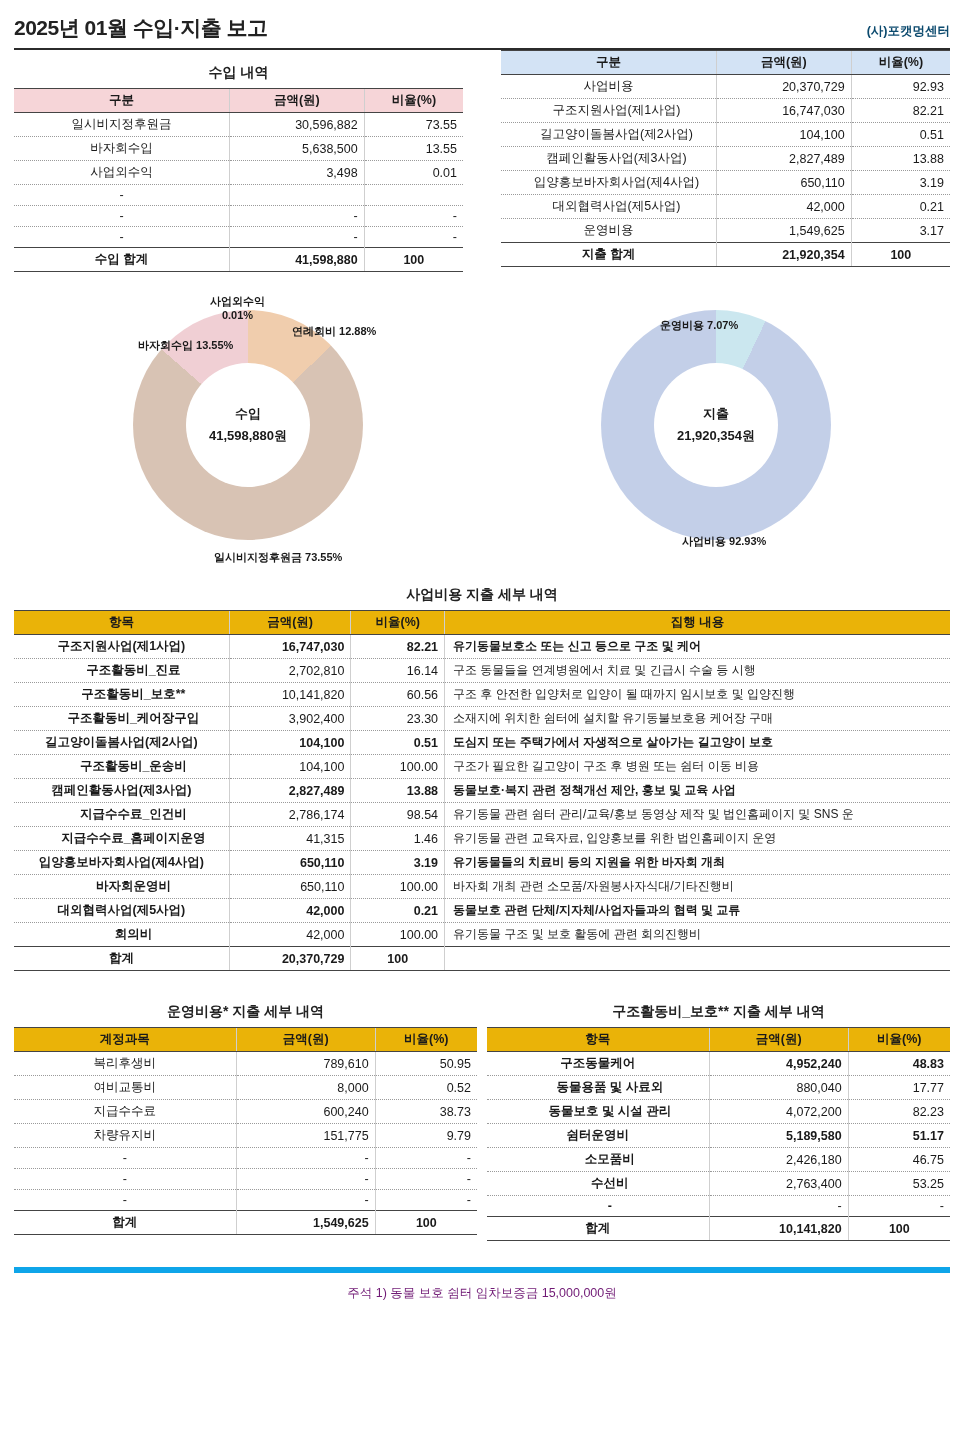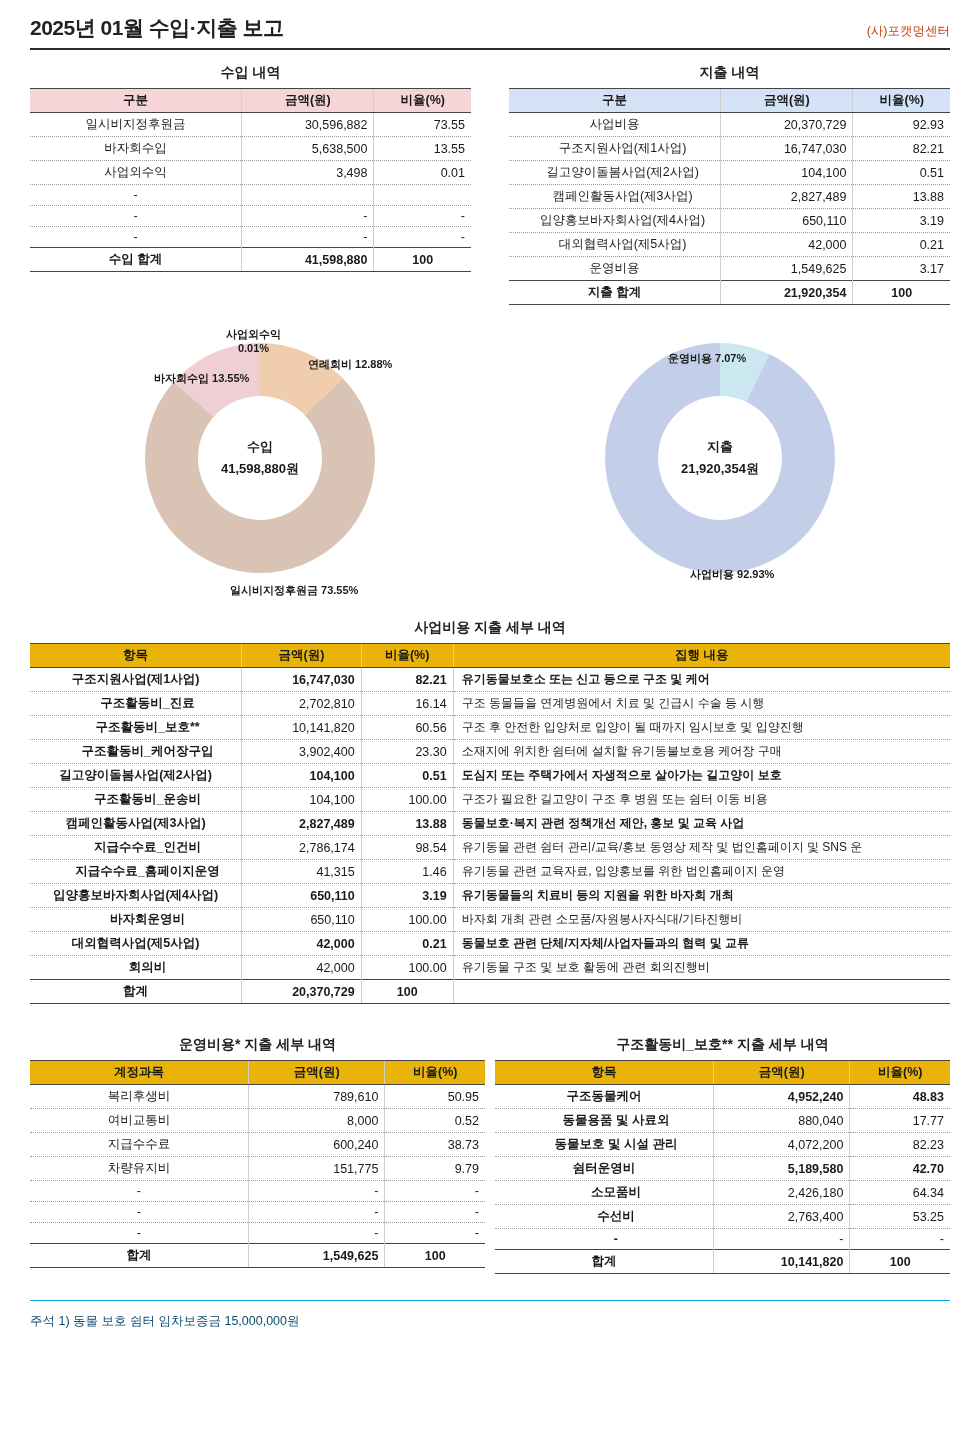--- a/index.html
+++ b/index.html
@@ -6,40 +6,40 @@
   html, body { margin:0; padding:0; }
   body {
     width: 972px;
     height: 1449px;
     background: #ffffff;
     font-family: "Liberation Sans", sans-serif;
     color: #1a1a1a;
     position: relative;
     overflow: hidden;
   }
-  .page { padding: 14px 22px 0 30px; }
+  .page { padding: 14px 22px 0 14px; }
 
   
   .header {
     display: flex;
     align-items: flex-end;
     justify-content: space-between;
     border-bottom: 2px solid #2b2b2b;
     padding-bottom: 6px;
   }
   .doc-title {
     font-size: 21px;
     font-weight: bold;
     letter-spacing: -0.5px;
     color: #222;
   }
   .org-name {
     font-size: 12.5px;
-    font-weight: normal;
-    color: #c2410c;
+    font-weight: bold;
+    color: #0c4a6e;
     padding-bottom: 2px;
   }
 
   
   table { border-collapse: collapse; width: 100%; }
   .sec-title {
     text-align: center;
     font-size: 14px;
     font-weight: bold;
     margin: 14px 0 6px 0;
@@ -115,23 +115,24 @@
 
   
   .detail th, .detail td { font-size: 12.5px; }
   .detail td.desc { text-align: left; padding-left: 8px; font-size: 12px; }
 
   .bottom-two { display: flex; gap: 10px; margin-top: 18px; }
 
   .footnote {
     margin-top: 26px;
     font-size: 12.5px;
-    color: #0c4a6e;
-    border-top: 1px solid #0ea5e9;
+    color: #701a75;
+    border-top: 6px solid #0ea5e9;
     padding-top: 12px;
+    text-align: center;
   }
 </style>
 </head>
 <body>
 
 <div class="page">
 
   <div class="header">
     <div class="doc-title">2025년 01월 수입·지출 보고</div>
     <div class="org-name">(사)포캣멍센터</div>
@@ -183,21 +184,20 @@
           <tr class="tot">
             <td class="name">수입 합계</td>
             <td class="num">41,598,880</td>
             <td class="center">100</td>
           </tr>
         </tbody>
       </table>
     </div>
 
     <div class="col">
-      <div class="sec-title">지출 내역</div>
       <table class="tbl head-blue">
         <thead>
           <tr>
             <th style="width:48%">구분</th>
             <th style="width:30%">금액(원)</th>
             <th style="width:22%">비율(%)</th>
           </tr>
         </thead>
         <tbody>
           <tr>
@@ -465,26 +465,26 @@
               <td class="num">17.77</td>
             </tr>
           <tr>
               <td class="center indent2">동물보호 및 시설 관리</td>
               <td class="num">4,072,200</td>
               <td class="num">82.23</td>
             </tr>
           <tr>
               <td class="center bold">쉼터운영비</td>
               <td class="num bold">5,189,580</td>
-              <td class="num bold">42.70</td>
+              <td class="num bold">51.17</td>
             </tr>
           <tr>
               <td class="center indent2">소모품비</td>
               <td class="num">2,426,180</td>
-              <td class="num">64.34</td>
+              <td class="num">46.75</td>
             </tr>
           <tr>
               <td class="center indent2">수선비</td>
               <td class="num">2,763,400</td>
               <td class="num">53.25</td>
             </tr>
           <tr>
               <td class="center indent2">-</td>
               <td class="num">-</td>
               <td class="num">-</td>

